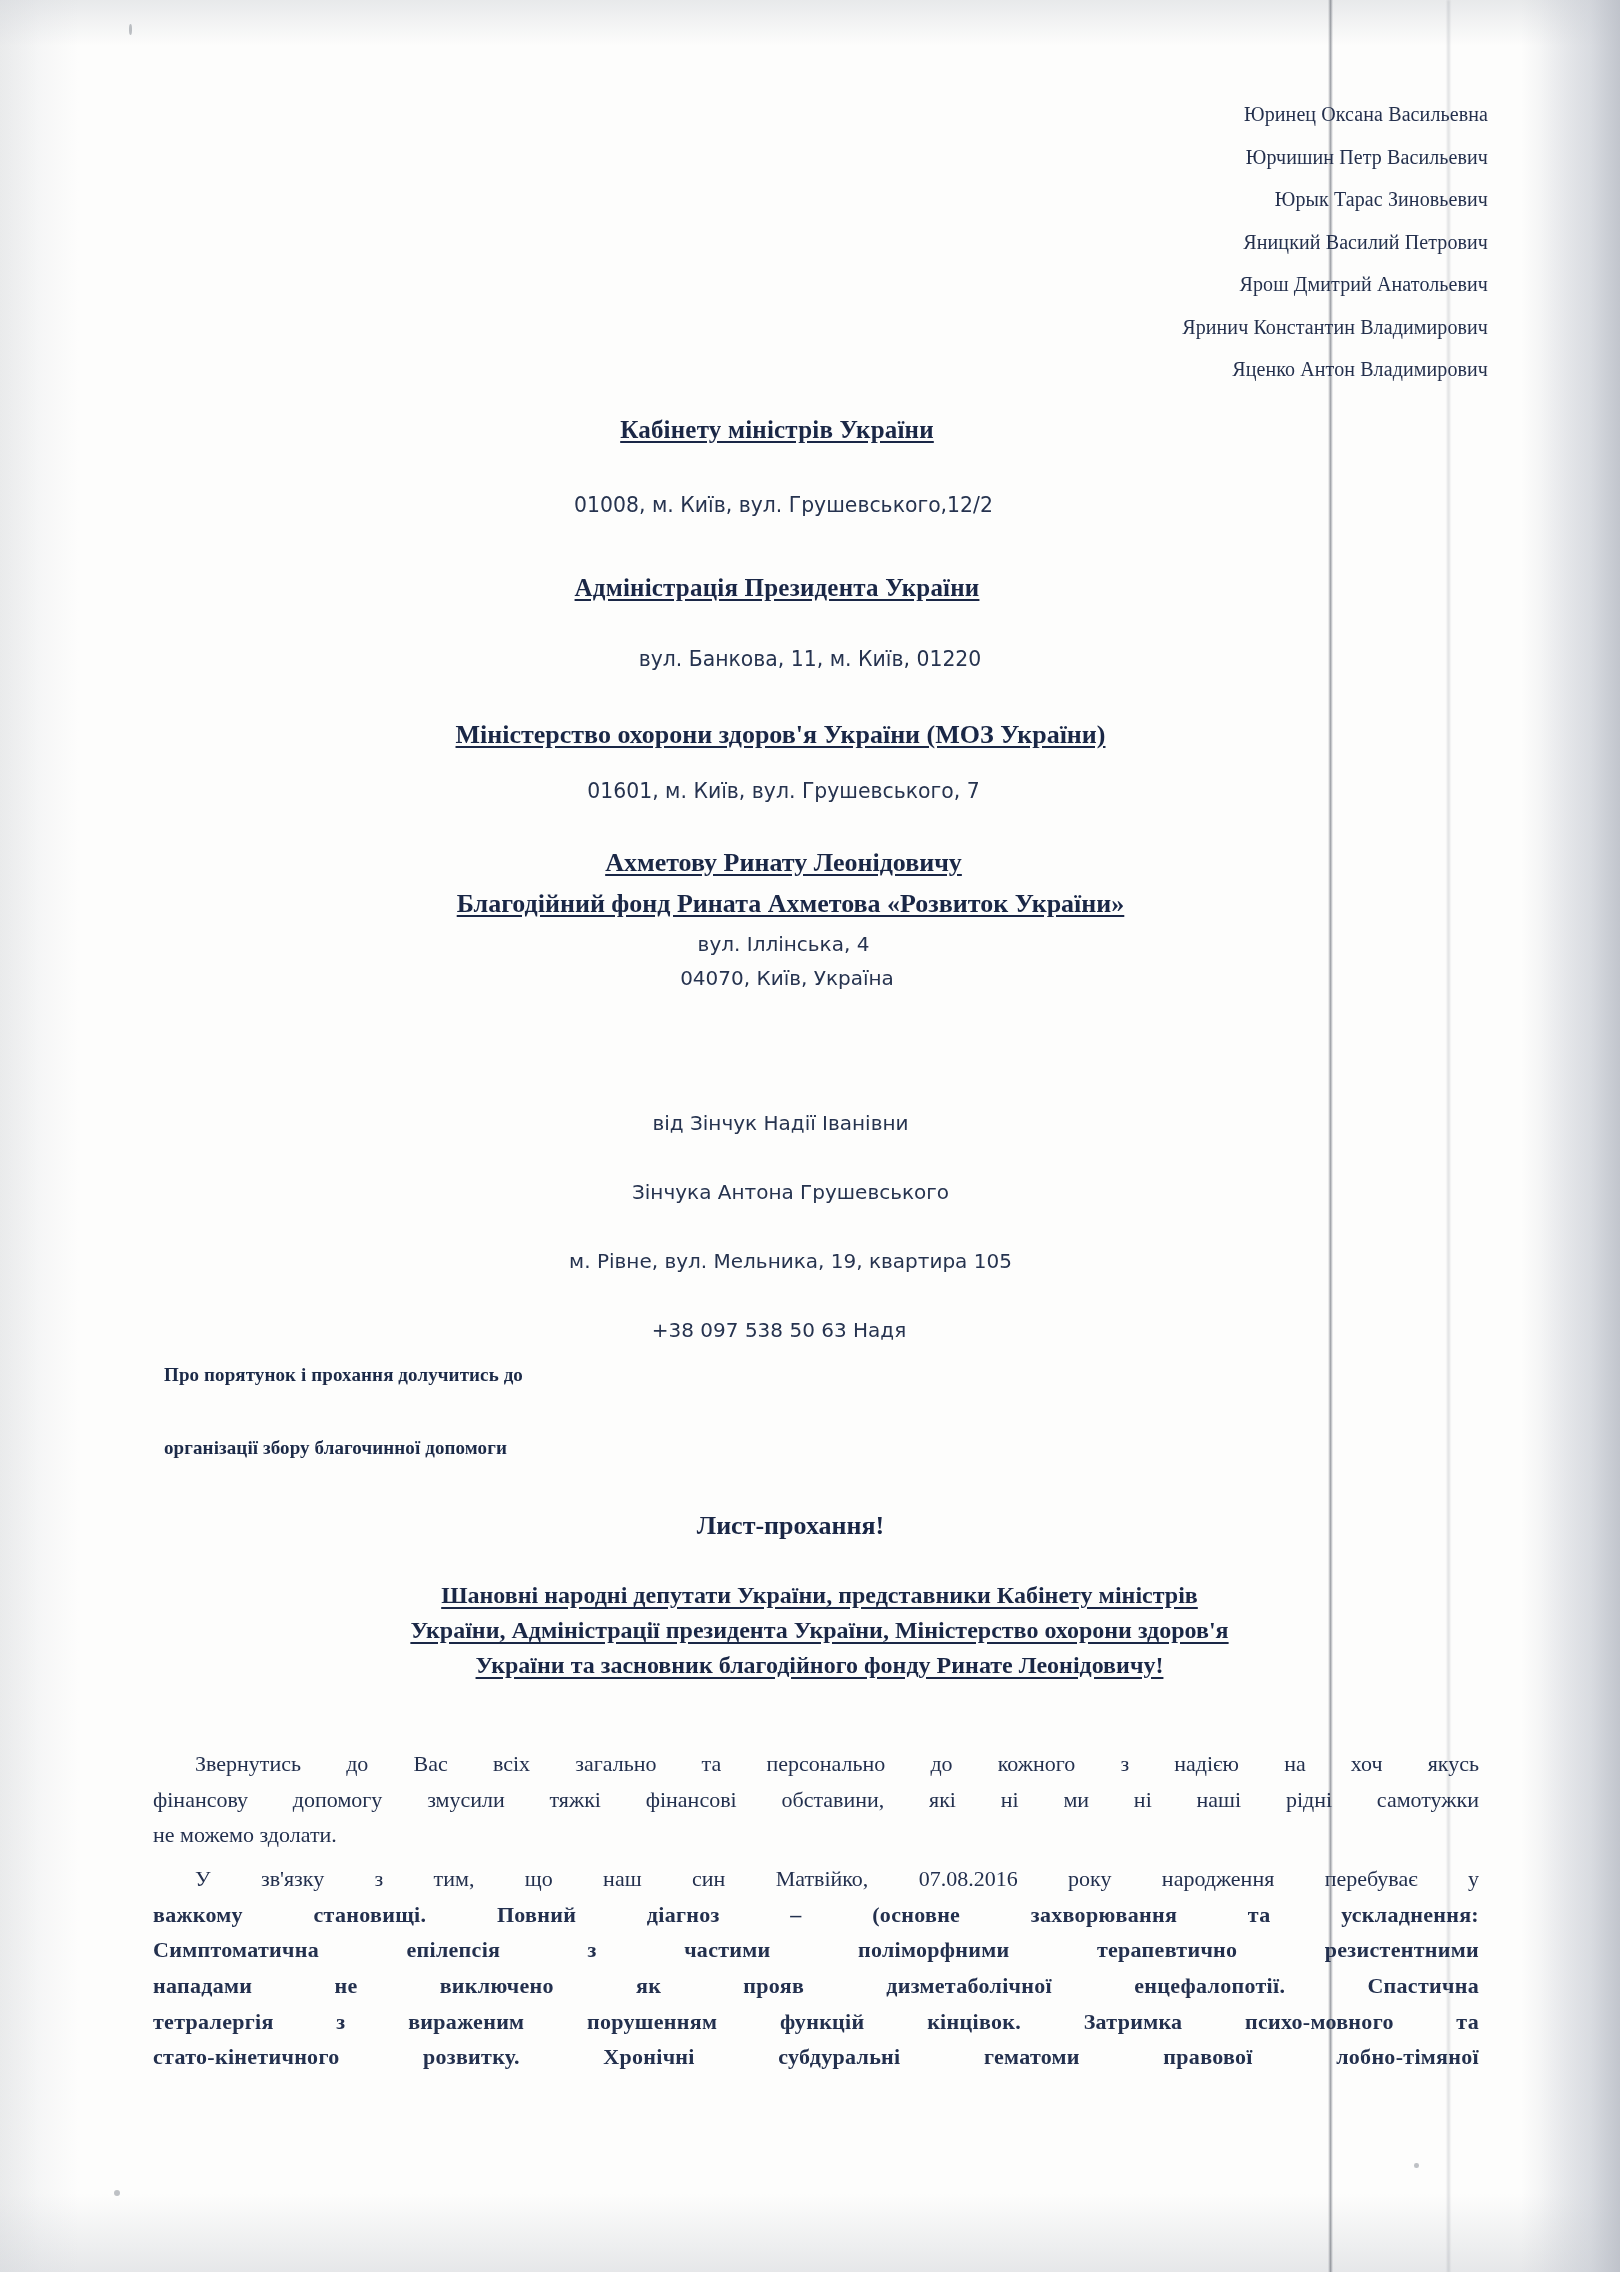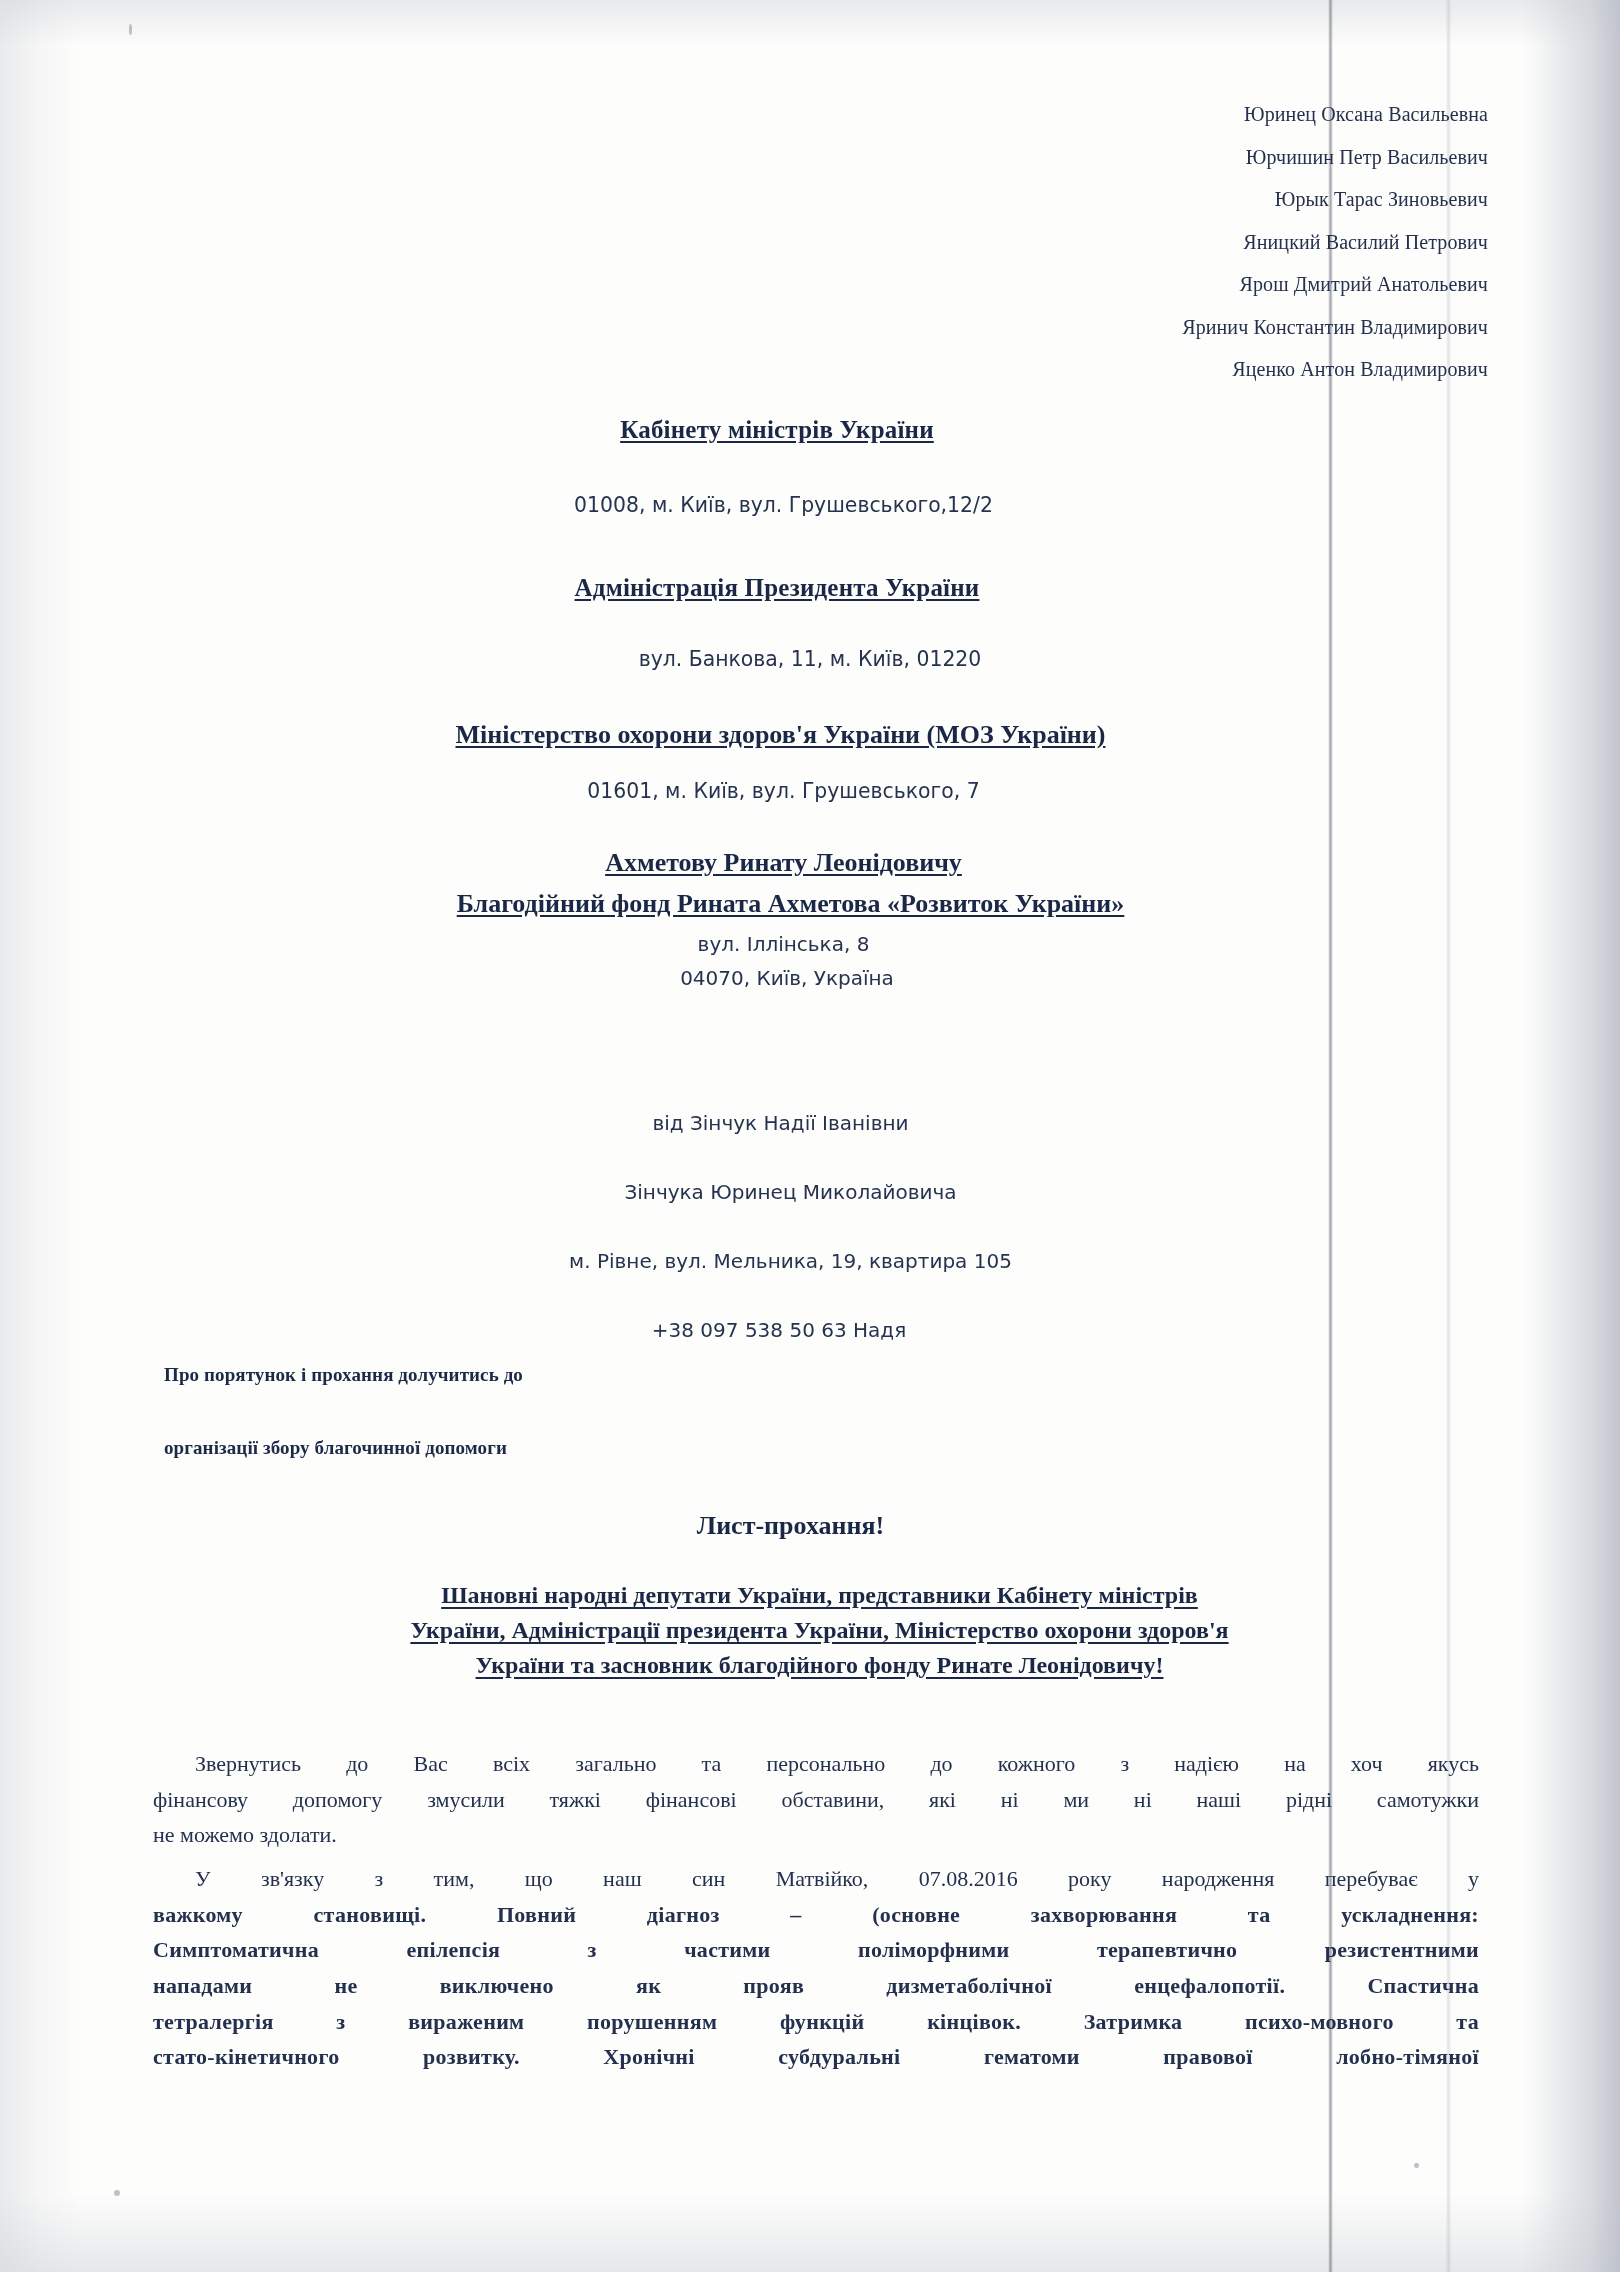--- a/index.html
+++ b/index.html
@@ -224,31 +224,31 @@
     <div class="line addr-line" style="padding-right:53px;">01601, м. Київ, вул. Грушевського, 7</div>
   </div>
 
   <div class="blk addr-block" style="top:843px;">
     <div class="line bold-ul h-org-big" style="padding-right:53px;">Ахметову Ринату Леонідовичу</div>
   </div>
   <div class="blk addr-block" style="top:884px;">
     <div class="line bold-ul h-org-big" style="padding-right:39px;">Благодійний фонд Рината Ахметова «Розвиток України»</div>
   </div>
   <div class="blk addr-block" style="top:929px;">
-    <div class="line addr-line" style="padding-right:53px; font-size:20px;">вул. Іллінська, 8</div>
+    <div class="line addr-line" style="padding-right:53px; font-size:20px;">вул. Іллінська, 4</div>
   </div>
   <div class="blk addr-block" style="top:963px;">
     <div class="line addr-line" style="padding-right:46px; font-size:20px;">04070, Київ, Україна</div>
   </div>
 
   <div class="blk from-block blur-soft" style="top:1108px;">
     <div class="line" style="padding-right:59px;">від Зінчук Надії Іванівни</div>
   </div>
   <div class="blk from-block blur-soft" style="top:1177px;">
-    <div class="line" style="padding-right:39px;">Зінчука Юринец Миколайовича</div>
+    <div class="line" style="padding-right:39px;">Зінчука Антона Грушевського</div>
   </div>
   <div class="blk from-block blur-soft" style="top:1246px;">
     <div class="line" style="padding-right:39px;">м. Рівне, вул. Мельника, 19, квартира 105</div>
   </div>
   <div class="blk from-block blur-soft" style="top:1315px;">
     <div class="line" style="padding-right:62px;">+38 097 538 50 63 Надя</div>
   </div>
 
   <div class="blk subject" style="top:1361px;">
     <div class="line">Про порятунок і прохання долучитись до</div>

